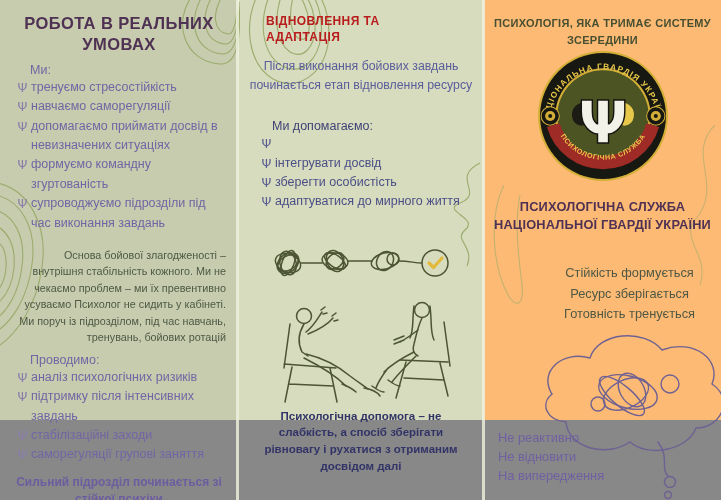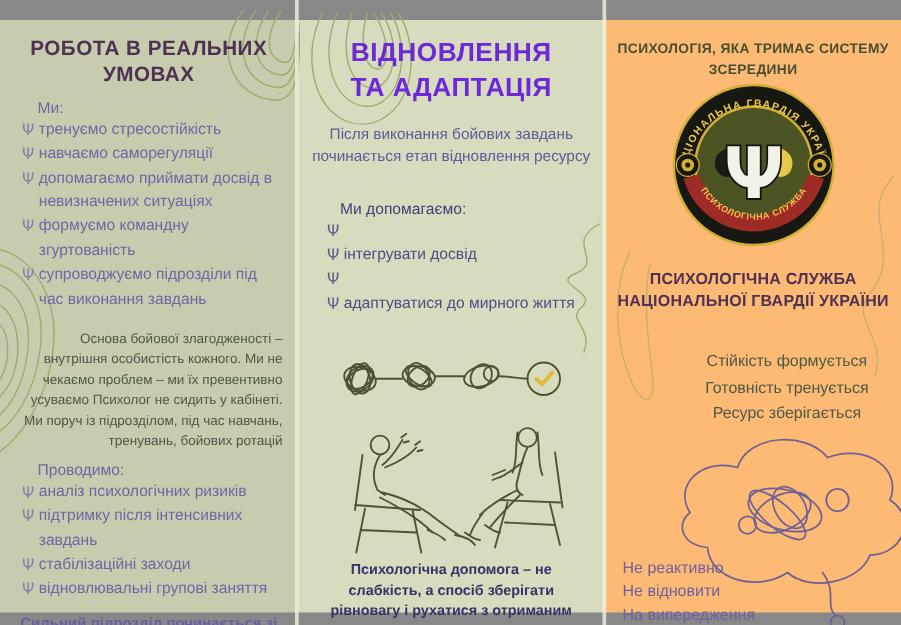--- a/index.html
+++ b/index.html
@@ -1,21 +1,21 @@
 <!DOCTYPE html>
 <html><head>
 <meta charset="utf-8">
 <style>
   html,body{margin:0;padding:0;background:#888;}
   .leaflet{
     position:relative;width:721px;height:500px;overflow:hidden;
     font-family:"Liberation Sans","DejaVu Sans",sans-serif;
     -webkit-font-smoothing:antialiased;
   }
-  .panel{position:absolute;top:16px;height:474px;box-sizing:border-box;}
+  .panel{position:absolute;top:0;height:420px;box-sizing:border-box;}
   .panel-left{left:0;width:238px;background:#c6ccad;}
   .panel-mid{left:238px;width:246px;background:#d6dcbd;}
   .panel-right{left:484px;width:237px;background:#fdba74;}
   .fold{position:absolute;top:0;width:3px;height:500px;background:rgba(240,243,222,.8);z-index:5;}
   .fold1{left:236px;} .fold2{left:482px;}
 
   .deco{position:absolute;pointer-events:none;z-index:1;}
   .deco path,.deco ellipse{fill:none;stroke:#9cab6e;stroke-width:1.1;}
 
   .content{position:relative;z-index:2;height:100%;box-sizing:border-box;}
@@ -27,22 +27,22 @@
   .blist{margin:1px 10px 0 14px;}
   .bitem{display:flex;font-size:12.5px;line-height:1.55;}
   .psi{flex:none;width:17px;text-align:center;font-family:"DejaVu Sans",sans-serif;}
   .panel-left .psi{color:#8a7dac;}
   .panel-left .bitem .bt{color:#7265a5;}
   .l-para{margin:14px 12px 0 14px;text-align:right;font-size:10.8px;line-height:1.53;color:#4e5845;}
   .l-footer{margin:9px auto 0;width:210px;text-align:center;font-weight:bold;
     font-size:12px;line-height:1.4;color:#6c5da0;}
 
   
-  .m-title{margin:13px auto 0;width:190px;text-align:center;font-weight:bold;
-    font-size:21px;line-height:1.35;color:#6d28d9;letter-spacing:.4px;}
+  .m-title{margin:13px auto 0;width:190px;text-align:left;font-weight:bold;
+    font-size:12px;line-height:1.35;color:#b91c1c;letter-spacing:.4px;}
   .m-intro{margin:12px auto 0;width:225px;text-align:center;font-size:12.3px;
     line-height:1.5;color:#5a5c9c;}
   .m-label{margin:25px 0 0 34px;font-size:12.5px;color:#3f4277;}
   .panel-mid .psi{color:#5c5f93;}
   .panel-mid .bitem .bt{color:#4b4e86;}
   .m-illu{display:block;margin:14px auto 0;}
   .m-footer{margin:4px auto 0;width:222px;text-align:center;font-weight:bold;
     font-size:11.5px;line-height:1.45;color:#323468;}
 
   
@@ -100,38 +100,38 @@
           </div>
         <div class="bitem">
             <span class="psi">Ψ</span>
             <span class="bt">формуємо командну згуртованість</span>
           </div>
         <div class="bitem">
             <span class="psi">Ψ</span>
             <span class="bt">супроводжуємо підрозділи під час виконання завдань</span>
           </div>
       </div>
-      <div class="l-para">Основа бойової злагодженості – внутрішня особистість кожного. Ми не чекаємо проблем – ми їх превентивно усуваємо Психолог не сидить у кабінеті. Ми поруч із підрозділом, під час навчань, тренувань, бойових ротацій</div>
+      <div class="l-para">Основа бойової злагодженості – внутрішня стабільність кожного. Ми не чекаємо проблем – ми їх превентивно усуваємо Психолог не сидить у кабінеті. Ми поруч із підрозділом, під час навчань, тренувань, бойових ротацій</div>
       <div class="l-label">Проводимо:</div>
       <div class="blist">
         <div class="bitem">
             <span class="psi">Ψ</span>
             <span class="bt">аналіз психологічних ризиків</span>
           </div>
         <div class="bitem">
             <span class="psi">Ψ</span>
             <span class="bt">підтримку після інтенсивних завдань</span>
           </div>
         <div class="bitem">
             <span class="psi">Ψ</span>
             <span class="bt">стабілізаційні заходи</span>
           </div>
         <div class="bitem">
             <span class="psi">Ψ</span>
-            <span class="bt">відновлювальні групові заняття</span>
+            <span class="bt">саморегуляції групові заняття</span>
           </div>
       </div>
       <div class="l-footer">Сильний підрозділ починається зі стійкої психіки</div>
     </div>
   </div>
 
   <div class="panel panel-mid">
     <svg class="deco" style="left:0;top:-6px" width="112" height="150">
       <path d="M20,0 C5,30 10,70 35,85 C60,98 85,80 90,50 C93,30 88,10 80,0"></path>
       <path d="M32,0 C20,28 24,60 44,72 C64,82 80,66 83,42 C85,26 80,8 74,0"></path>
@@ -149,20 +149,21 @@
       <div class="blist" style="margin-left:20px">
         <div class="bitem">
             <span class="psi">Ψ</span>
           </div>
         <div class="bitem">
             <span class="psi">Ψ</span>
             <span class="bt">інтегрувати досвід</span>
           </div>
         <div class="bitem">
             <span class="psi">Ψ</span>
+            <span class="bt">зберегти особистість</span>
           </div>
         <div class="bitem">
             <span class="psi">Ψ</span>
             <span class="bt">адаптуватися до мирного життя</span>
           </div>
       </div>
 
       <svg class="m-illu line-art" width="246" height="178" viewBox="0 0 246 178">
 
         <g>
@@ -259,22 +260,22 @@
         <path d="M 16,74 A 51,51 0 0 0 114,74" fill="none" stroke="#9e2b25" stroke-width="13"></path>
         <text font-size="7" font-weight="bold" fill="#e8c84a" letter-spacing=".6" font-family="Liberation Sans, sans-serif">
           <textPath href="#arcBot" startOffset="50%" text-anchor="middle">ПСИХОЛОГІЧНА СЛУЖБА</textPath>
         </text>
       </svg>
 
       <div class="r-title">ПСИХОЛОГІЧНА СЛУЖБА НАЦІОНАЛЬНОЇ ГВАРДІЇ УКРАЇНИ</div>
 
       <div class="r-principles">
         <div>Стійкість формується</div>
+        <div>Ресурс зберігається</div>
         <div>Готовність тренується</div>
-        <div>Ресурс зберігається</div>
       </div>
 
       <svg class="r-bubble bubble-art" width="200" height="184" viewBox="0 0 200 184">
         <path d="M30,78 C16,56 40,34 68,42 C76,16 122,12 140,34 C172,22 200,44 190,68 C212,82 200,112 174,112 C166,134 126,142 108,126 C84,142 46,132 44,106 C24,104 18,88 30,78 Z"></path>
         <g>
           <ellipse cx="106" cy="76" rx="30" ry="16" transform="rotate(15 106 76)"></ellipse>
           <ellipse cx="104" cy="78" rx="24" ry="14" transform="rotate(-25 104 78)"></ellipse>
           <ellipse cx="110" cy="74" rx="18" ry="12" transform="rotate(60 110 74)"></ellipse>
           <ellipse cx="100" cy="80" rx="28" ry="10" transform="rotate(40 100 80)"></ellipse>
           <circle cx="148" cy="68" r="9"></circle>

